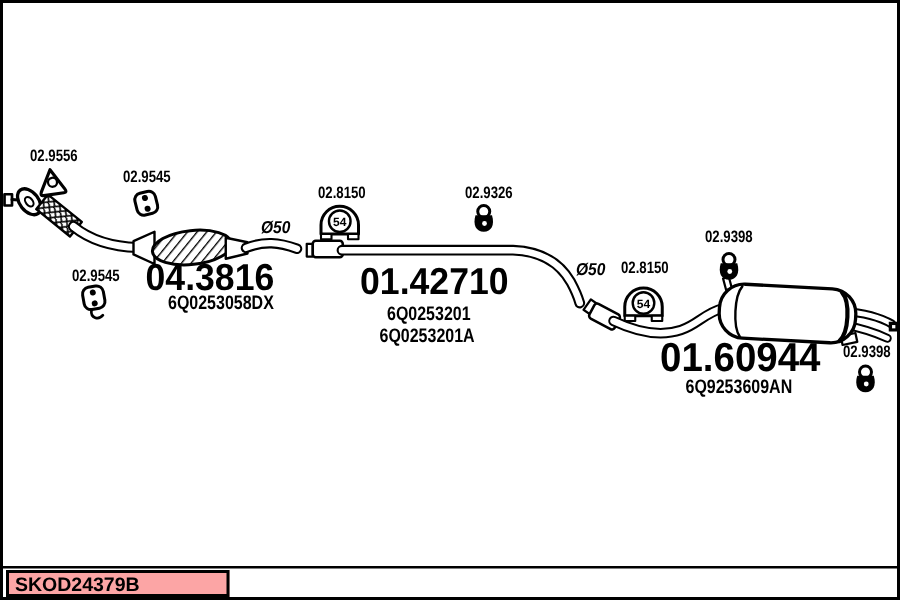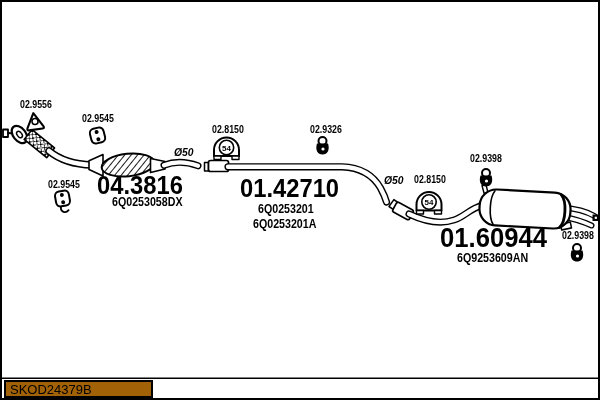--- a/index.html
+++ b/index.html
@@ -22,23 +22,23 @@
   .partnum{
     font-family:"Liberation Sans",sans-serif;font-weight:bold;font-size:13px;
     transform:scaleX(0.82);transform-origin:0 0;
   }
   .dia{
     font-family:"Liberation Sans",sans-serif;font-weight:bold;font-style:italic;
     font-size:11.5px;transform:scaleX(0.9);transform-origin:0 0;
   }
   #code-box{
     position:absolute;left:2px;top:378px;width:149px;height:18px;
-    border:2px solid #000;box-sizing:border-box;background:#a16207;
+    border:2px solid #000;box-sizing:border-box;background:#fca5a5;
     display:flex;align-items:center;padding-left:4px;
-    font-size:13px;font-weight:400;text-align:right;
+    font-size:13px;font-weight:700;text-align:right;
   }
   svg text{font-family:"Liberation Sans",sans-serif;}
 </style>
 </head>
 <body>
 
 <div id="stage">
 
   <svg id="artwork" width="600" height="400" viewBox="0 0 600 400" stroke-linecap="round" stroke-linejoin="round">
     <defs>

